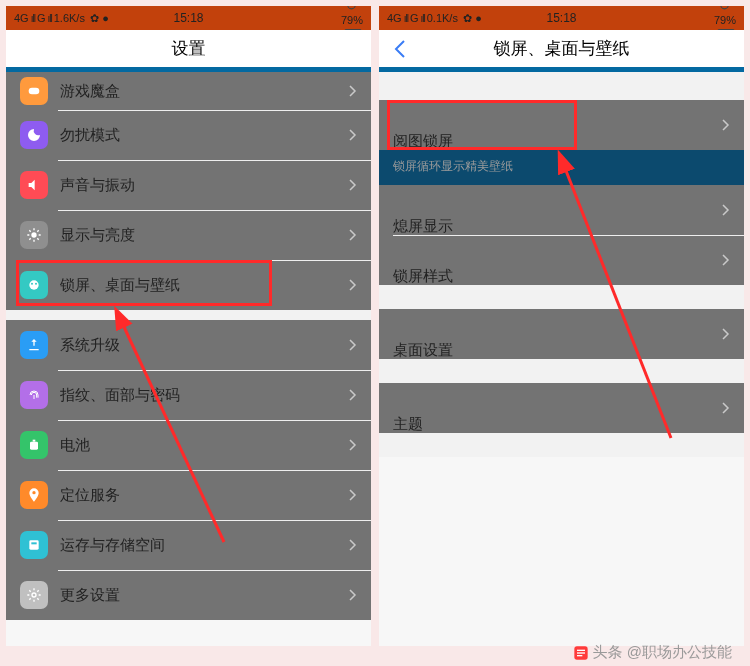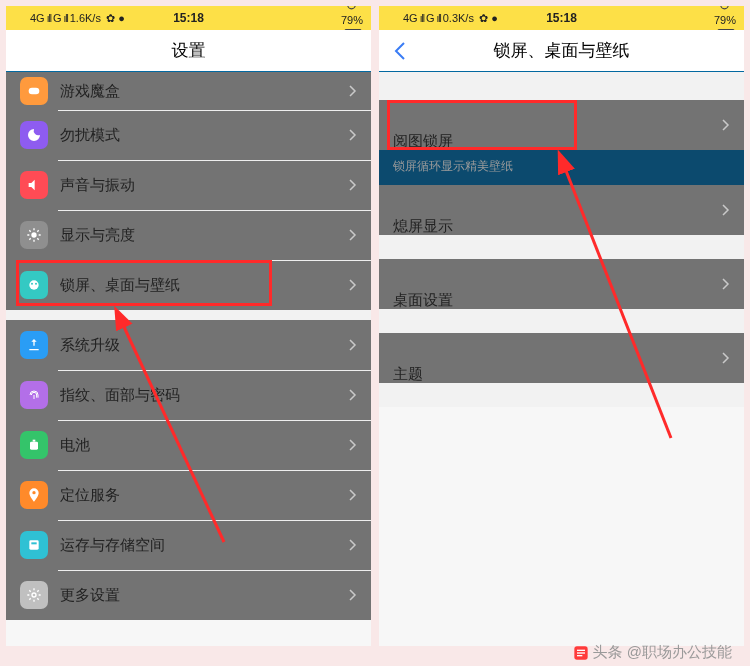--- a/index.html
+++ b/index.html
@@ -20,43 +20,43 @@
     width: 366px;
     height: 640px;
     background: #f7f7f7;
     position: relative;
     overflow: hidden;
   }
   .status-bar {
     height: 24px;
     display: flex;
     align-items: center;
-    padding: 0 24px;
+    padding: 0 8px;
     font-size: 11px;
     color: #222;
-    background: #fde047;
+    background: #c2410c;
     position: relative;
   }
   .status-left { display: flex; align-items: center; gap: 2px; }
   .status-center {
     position: absolute; left: 0; right: 0; text-align: center;
-    font-size: 12px; font-weight: 700;
+    font-size: 12px; font-weight: 400;
   }
   .status-right {
     position: absolute; right: 8px; display: flex; align-items: center; gap: 3px; flex-direction: column;
   }
   .sig { font-size: 10px; letter-spacing: -1px; }
   .nav-header {
     height: 42px;
     background: #fff;
     display: flex;
     align-items: center;
     justify-content: center;
     position: relative;
-    border-bottom: 1px solid #0369a1;
+    border-bottom: 5px solid #0369a1;
   }
   .nav-title { font-size: 17px; font-weight: 500; color: #000; }
   .nav-back {
     position: absolute; left: 10px; top: 50%; transform: translateY(-50%);
     width: 22px; height: 22px; display: flex; align-items: center; justify-content: center;
     color: #3a7cf5; cursor: pointer;
   }
   .list { background: #737373; }
   .row {
     display: flex;
@@ -325,21 +325,21 @@
     </svg>
   </div>
 
   <div class="phone">
     <div class="status-bar">
       <div class="status-left">
         <span>4G</span>
         <span class="sig">ıll</span>
         <span>G</span>
         <span class="sig">ıll</span>
-        <span>0.3K/s</span>
+        <span>0.1K/s</span>
         <span style="margin-left:3px">✿ ●</span>
       </div>
       <div class="status-center">15:18</div>
       <div class="status-right">
         <span class="alarm-icon">
           <svg viewBox="0 0 24 24" width="13" height="13">
               <circle cx="12" cy="13" r="7" fill="none" stroke="#444" stroke-width="2"></circle>
               <path d="M4 5l3-2M20 5l-3-2" stroke="#444" stroke-width="2"></path>
             </svg>
         </span>
@@ -371,20 +371,28 @@
               <path d="M1 1l5 5-5 5" fill="none" stroke="currentColor" stroke-width="1.5"></path>
             </svg>
           </span>
       </div>
     </div>
     <div class="caption">锁屏循环显示精美壁纸</div>
 
     <div class="list">
       <div class="row row-nolead">
         <span class="row-label">熄屏显示</span>
+        <span class="chev">
+            <svg width="8" height="12" viewBox="0 0 8 12">
+              <path d="M1 1l5 5-5 5" fill="none" stroke="currentColor" stroke-width="1.5"></path>
+            </svg>
+          </span>
+      </div>
+      <div class="row row-nolead">
+        <span class="row-label">锁屏样式</span>
         <span class="chev">
             <svg width="8" height="12" viewBox="0 0 8 12">
               <path d="M1 1l5 5-5 5" fill="none" stroke="currentColor" stroke-width="1.5"></path>
             </svg>
           </span>
       </div>
     </div>
 
     <div class="gap" style="height:24px"></div>
     <div class="list">

